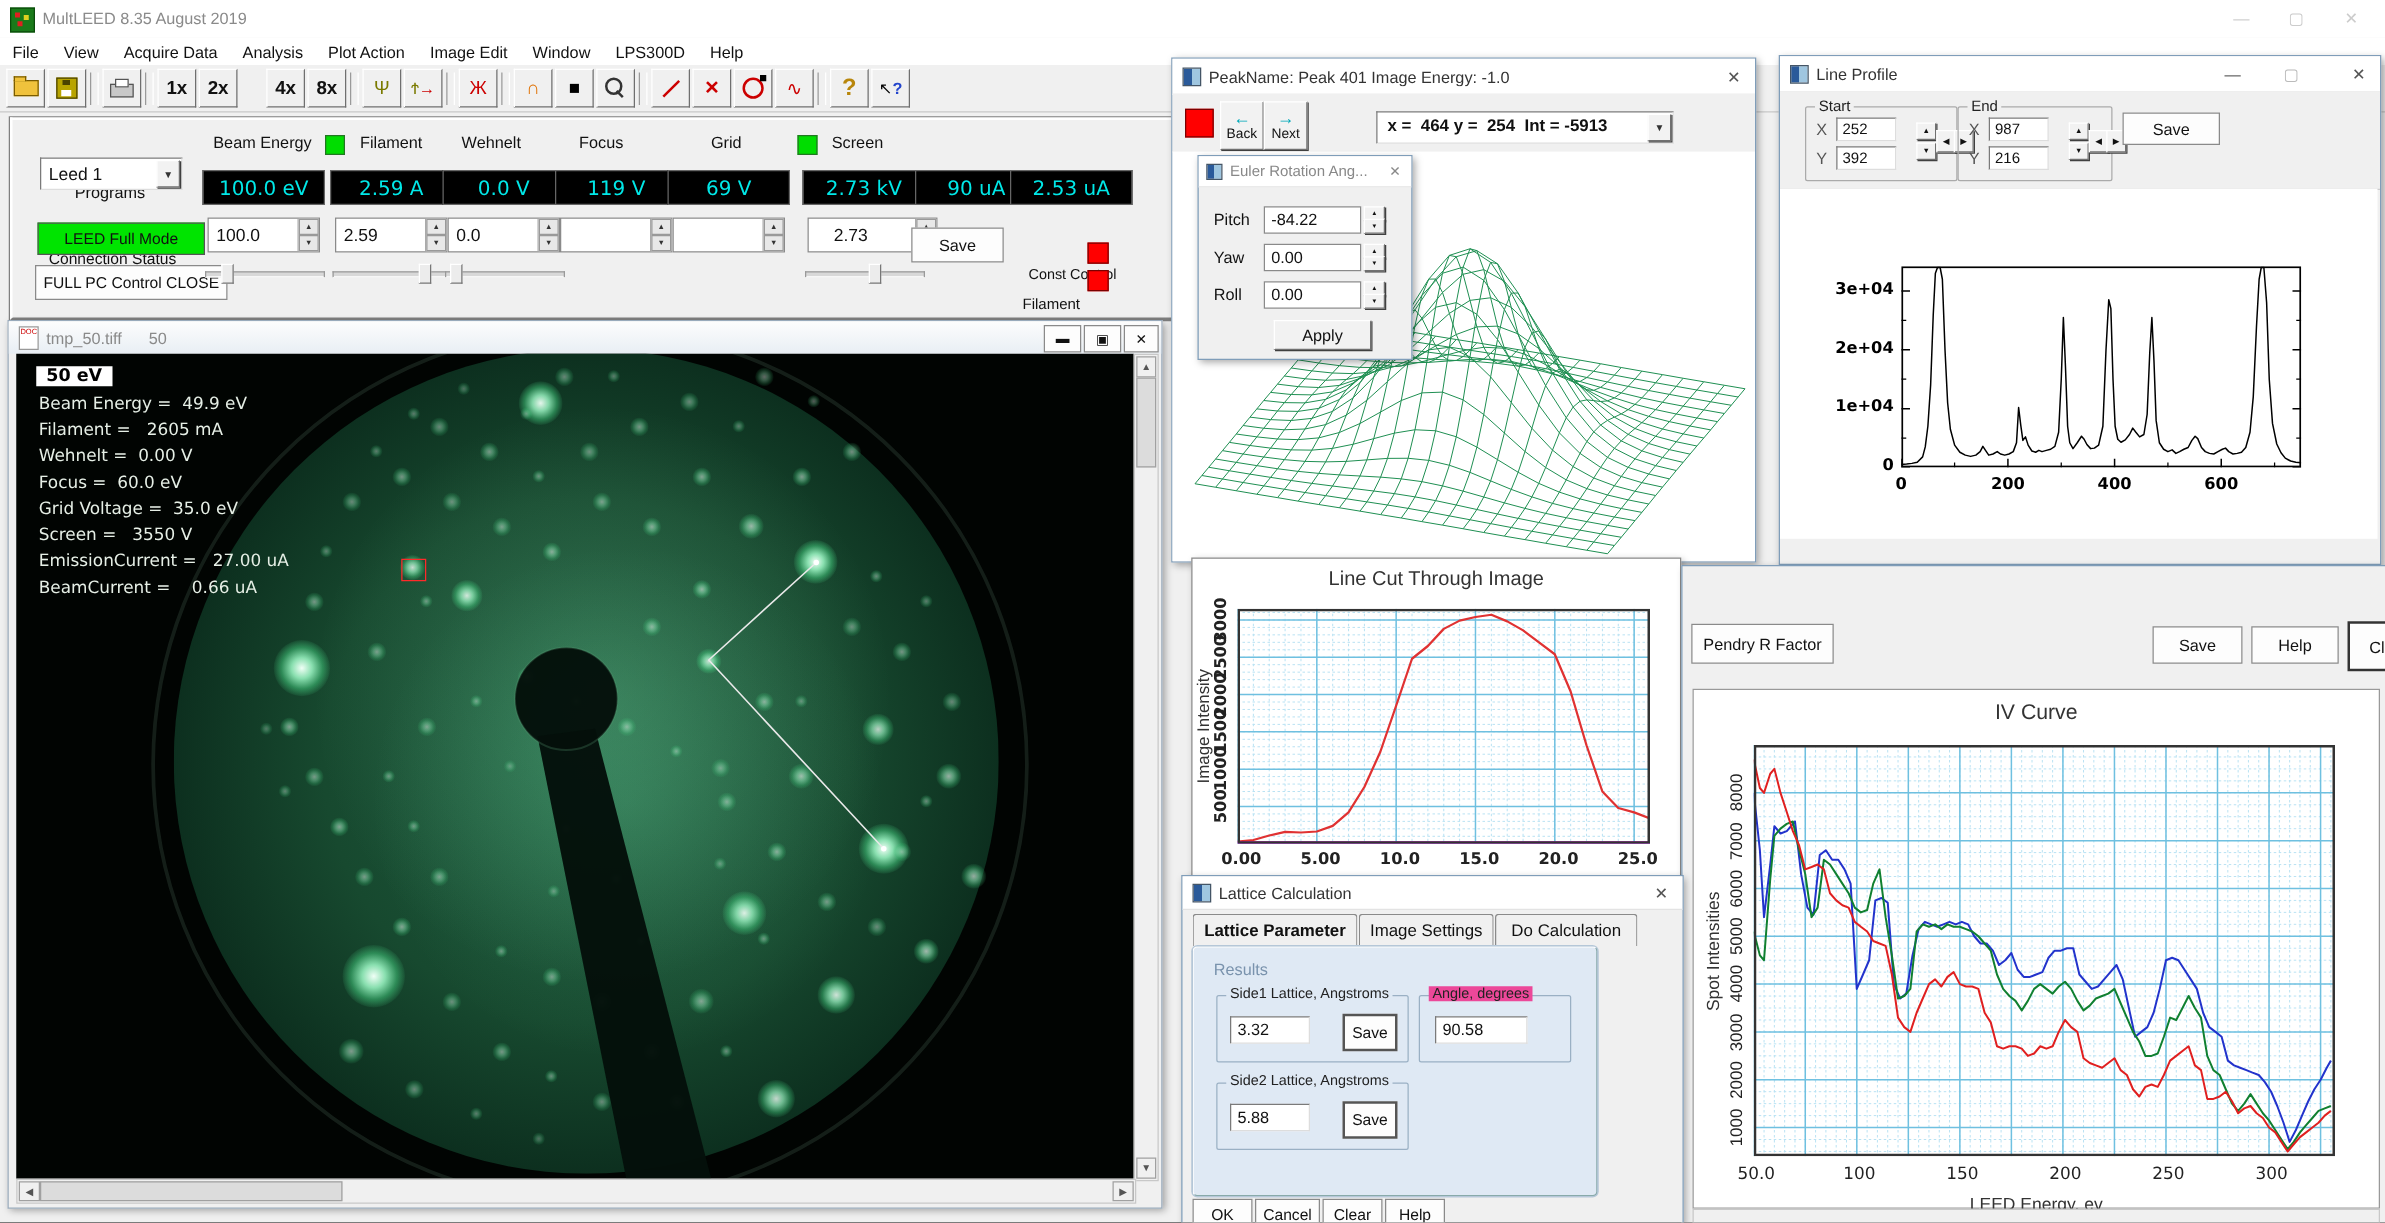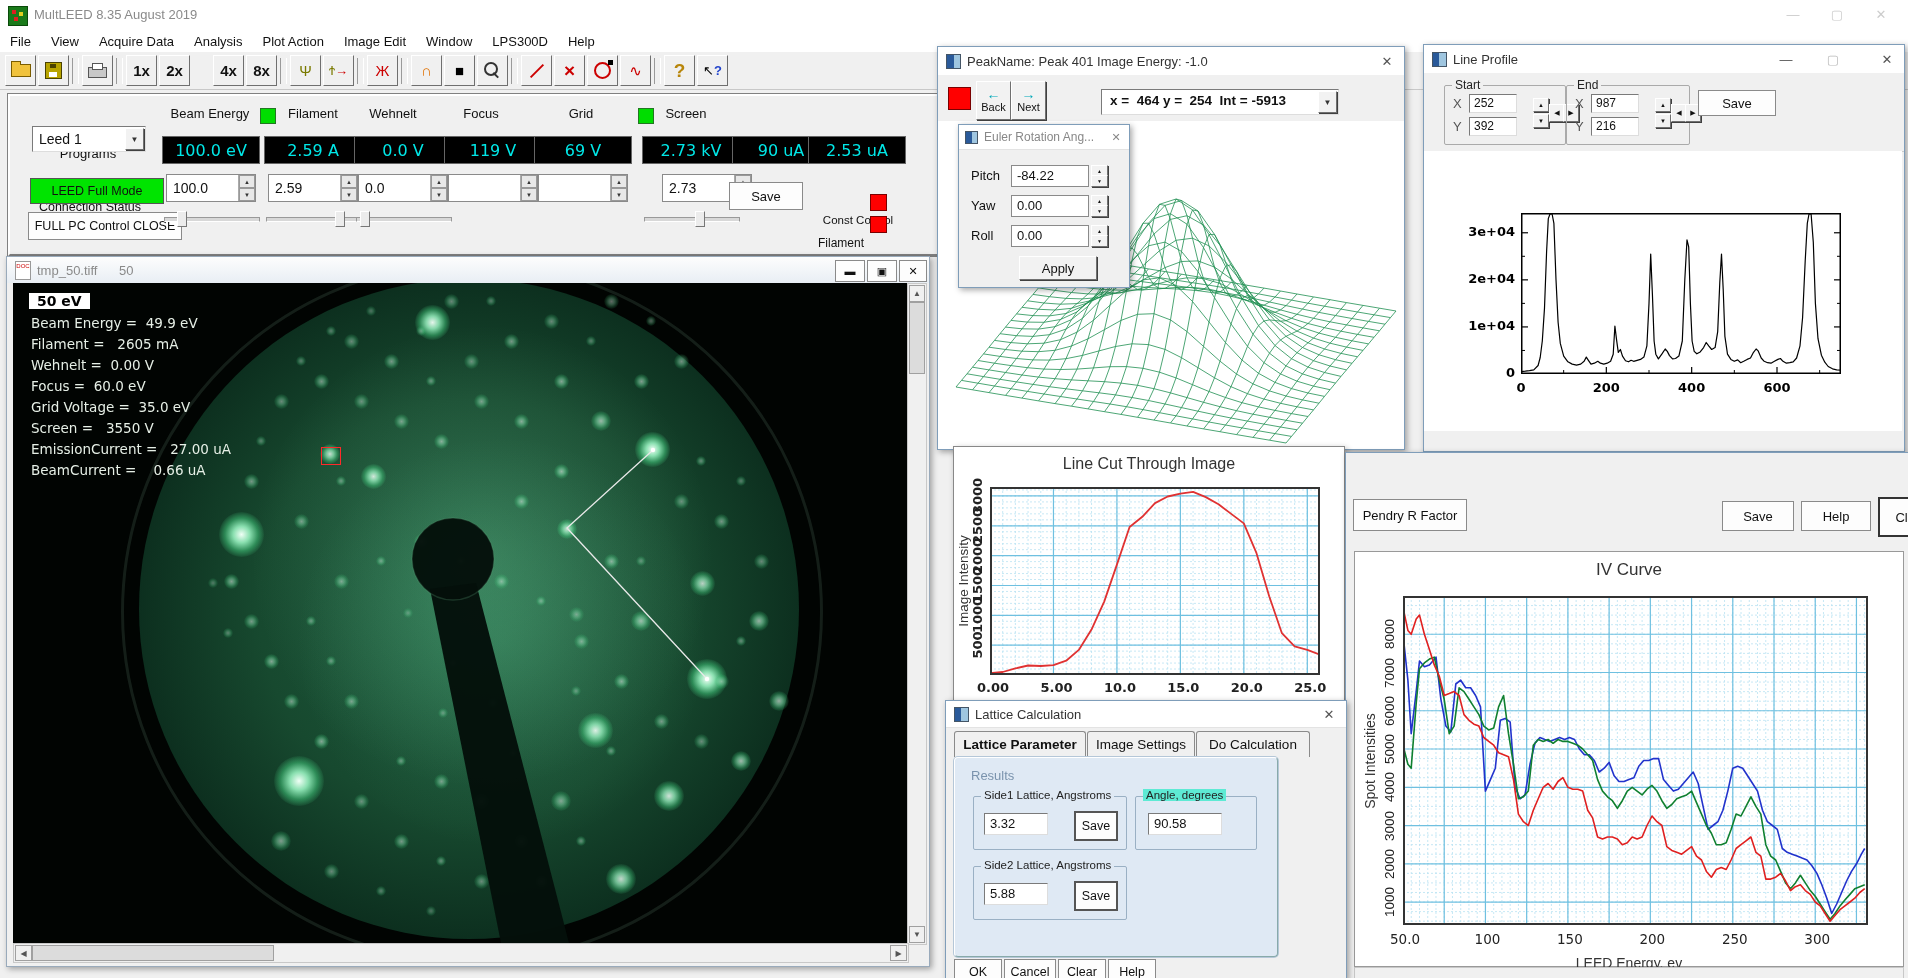--- a/index.html
+++ b/index.html
@@ -213,21 +213,21 @@
         <div class="spinfld" style="position: absolute; left: 528px; top: 78px; width: 88px; height: 26px;">
           <div class="v"></div>
           <div class="spincol">
             <div>▲</div>
             <div>▼</div>
           </div>
         </div>
         <div style="position: absolute; left: 628px; top: 12px; width: 14px; height: 14px; background: rgb(0, 221, 0); border: 1px solid rgb(34, 119, 34);"></div>
         <div style="position: absolute; left: 646px; top: 10px; width: 60px; text-align: center;">Screen</div>
         <div class="lcd" style="position: absolute; left: 632px; top: 40px; width: 96px; height: 26px;">2.73 kV</div>
-        <div class="spinfld" style="position: absolute; left: 652px; top: 78px; width: 88px; height: 26px;">
+        <div class="spinfld" style="position: absolute; left: 636px; top: 78px; width: 88px; height: 26px; padding-left: 14px;">
           <div class="v">2.73</div>
           <div class="spincol">
             <div>▲</div>
             <div>▼</div>
           </div>
         </div>
         <div class="slider" style="position: absolute; left: 634px; top: 114px; width: 96px;">
           <div class="trk"></div>
           <div class="th" style="left: 51.04px;"></div>
         </div>
@@ -604,21 +604,21 @@
     <div class="abs" style="left:8px;top:56px;width:322px;height:198px;background:#dfe9f4;border:1px solid #fff;border-right-color:#8aa;border-bottom-color:#8aa;border-radius:4px;box-shadow:0 0 0 1px #b5c7d8;">
       <div class="abs" style="left:16px;top:10px;color:#7a93ad;">Results</div>
       <div class="grp" style="left:18px;top:38px;width:152px;height:52px;border-color:#9ab0c4;">
         <span class="cap" style="background:#dfe9f4;font-size:11.5px;">Side1 Lattice, Angstroms</span>
         <div class="abs sunk" style="left:10px;top:16px;width:62px;height:20px;">
             <span style="margin:2px 0 0 5px;display:block;font-size:13px;">3.32</span>
           </div>
         <div class="abs btnflat" style="left:100px;top:14px;width:40px;height:26px;border:2px solid #555;font-size:12.5px;">Save</div>
       </div>
       <div class="grp" style="left:180px;top:38px;width:120px;height:52px;border-color:#9ab0c4;">
-        <span class="cap" style="background:#5eead4;font-size:11.5px;">Angle, degrees</span>
+        <span class="cap" style="background:#ec4899;font-size:11.5px;">Angle, degrees</span>
         <div class="abs sunk" style="left:12px;top:16px;width:72px;height:20px;">
             <span style="margin:2px 0 0 5px;display:block;font-size:13px;">90.58</span>
           </div>
       </div>
       <div class="grp" style="left:18px;top:108px;width:152px;height:52px;border-color:#9ab0c4;">
         <span class="cap" style="background:#dfe9f4;font-size:11.5px;">Side2 Lattice, Angstroms</span>
         <div class="abs sunk" style="left:10px;top:16px;width:62px;height:20px;">
             <span style="margin:2px 0 0 5px;display:block;font-size:13px;">5.88</span>
           </div>
         <div class="abs btnflat" style="left:100px;top:14px;width:40px;height:26px;border:2px solid #555;font-size:12.5px;">Save</div>

